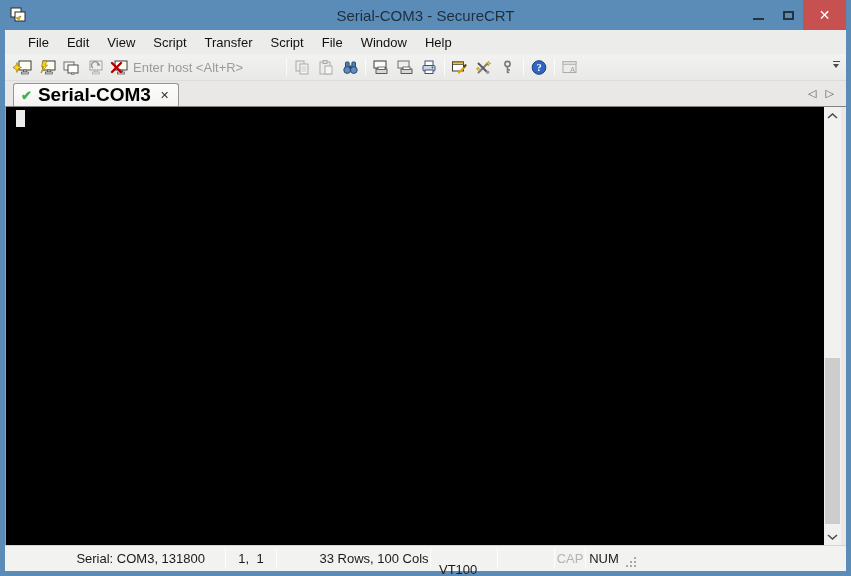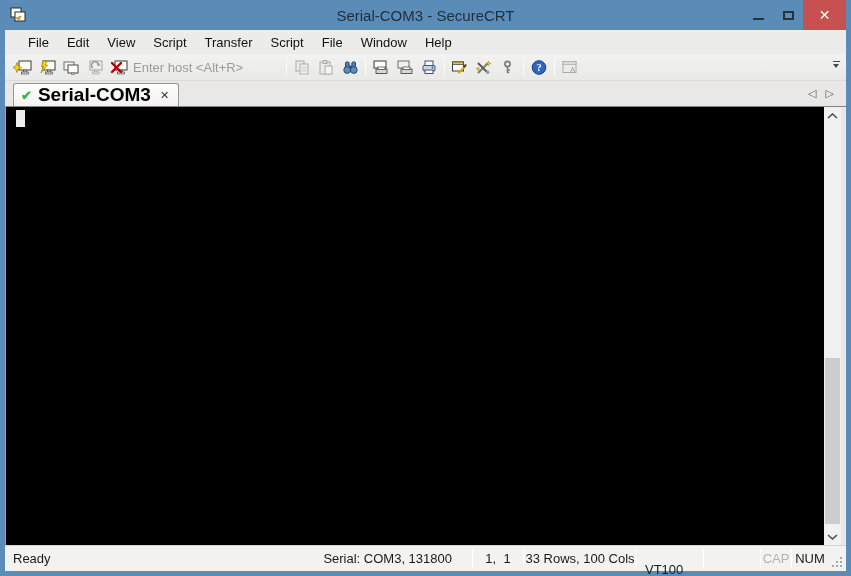--- a/index.html
+++ b/index.html
@@ -82,21 +82,21 @@
 
   
   .statusbar { height:26px; background:#f2f2f1; border-top:1px solid #d5d5d3;
                display:flex; align-items:stretch; flex:0 0 26px; font-size:13px;
                color:#1a1a1a; }
   .cell { display:flex; align-items:center; }
   .ssep { width:1px; background:#c6c6c4; border-right:1px solid #ffffff; margin:3px 0; }
   .c-msg { flex:1; padding-left:8px; }
   .c-serial { width:220px; justify-content:flex-end; padding-right:20px; }
   .c-cursor { width:50px; justify-content:center; white-space:pre; }
-  .c-size { width:112px; justify-content:center; }
+  .c-size { width:112px; justify-content:center;margin-left:41px; }
   .c-emu { width:66px; padding-left:8px;margin-top:22px; }
   .c-empty { width:56px; }
   .c-cap { width:30px; justify-content:center; color:#b3b3b1;text-align:right; }
   .c-num { width:36px; justify-content:center; }
   .grip { width:18px; position:relative; cursor:default; }
   .grip::after { content:""; position:absolute; right:4px; bottom:4px; width:2px; height:2px;
                  background:#a8a8a6;
                  box-shadow:0 -4px #a8a8a6, 0 -8px #a8a8a6, -4px 0 #a8a8a6,
                             -4px -4px #a8a8a6, -8px 0 #a8a8a6; }
 </style>
@@ -313,21 +313,20 @@
         <span class="sb-btn sb-down">
           <svg width="11" height="6" viewBox="0 0 11 6">
             <polyline points="1,1 5.5,5 10,1" fill="none" stroke="#505050" stroke-width="1.6"></polyline>
           </svg>
         </span>
       </div>
       <div class="term-gap"></div>
     </div>
 
     <div class="statusbar">
-      <span class="cell c-msg">Ready</span>
       <span class="cell c-serial">Serial: COM3, 131800</span>
       <span class="ssep"></span>
       <span class="cell c-cursor">1,  1</span>
       <span class="ssep"></span>
       <span class="cell c-size">33 Rows, 100 Cols</span>
       <span class="ssep"></span>
       <span class="cell c-emu">VT100</span>
       <span class="ssep"></span>
       <span class="cell c-empty"></span>
       <span class="ssep"></span>

